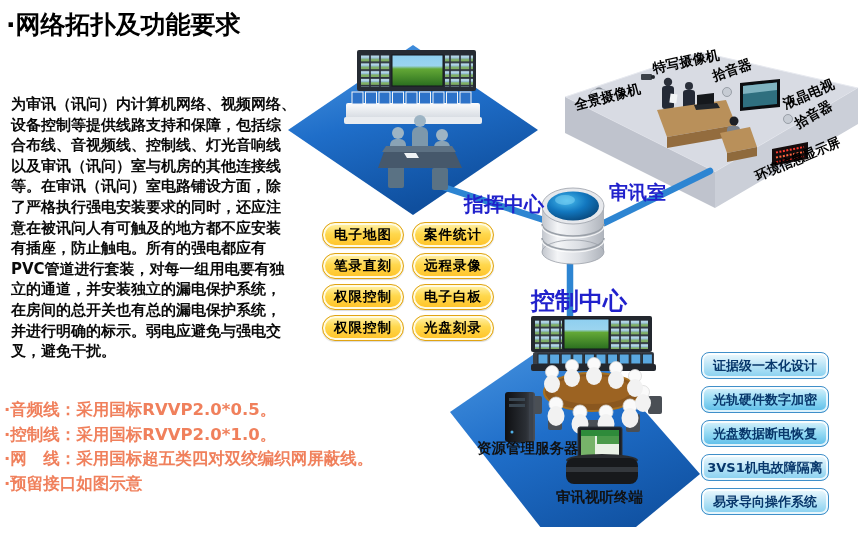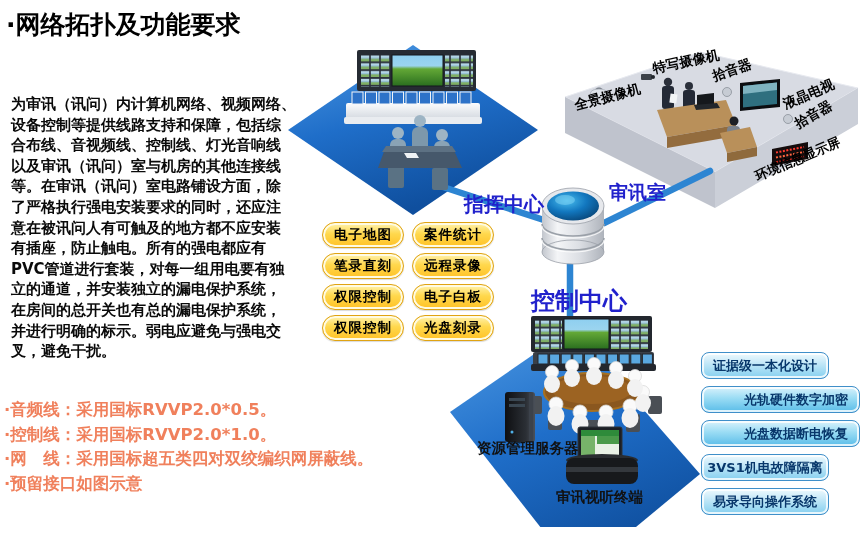--- a/index.html
+++ b/index.html
@@ -37,21 +37,21 @@
           background:linear-gradient(#fff3b0,#ffd84d 45%,#ffc125);
           border:1px solid #e0a312;border-radius:14px;
           box-shadow:inset 0 0 0 2px #fffbe2, 0 1px 1px rgba(0,0,0,.15);}
   
   .ft-col{left:701px;top:352px;display:flex;flex-direction:column;gap:7px;z-index:4;}
   .ft-btn{width:126px;height:25px;display:flex;align-items:center;justify-content:center;
           font-size:13px;font-weight:700;color:#08376b;
           background:linear-gradient(#f0fafe,#bfe6f7 45%,#84cfef);
           border:1.5px solid #3f8fc9;border-radius:8px;
           box-shadow:inset 0 0 0 2px rgba(255,255,255,.8);}
-  .ft-btn.hl{background:linear-gradient(#d9f2fc,#9adcf4 45%,#59bce8);padding-left:31px;}
+  .ft-btn.hl{background:linear-gradient(#d9f2fc,#9adcf4 45%,#59bce8);}
   .scene{left:0;top:0;z-index:1;}
 </style>
 </head>
 <body>
 
 <div class="slide">
 
   <svg class="scene abs" width="860" height="541" viewBox="0 0 860 541">
     <defs>
       <linearGradient id="gDiamond" x1="0" y1="0" x2="0.4" y2="1">

